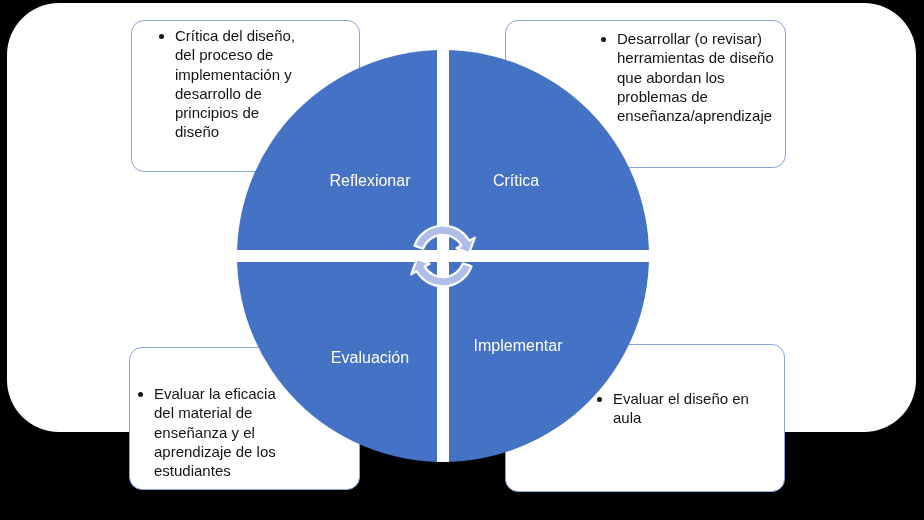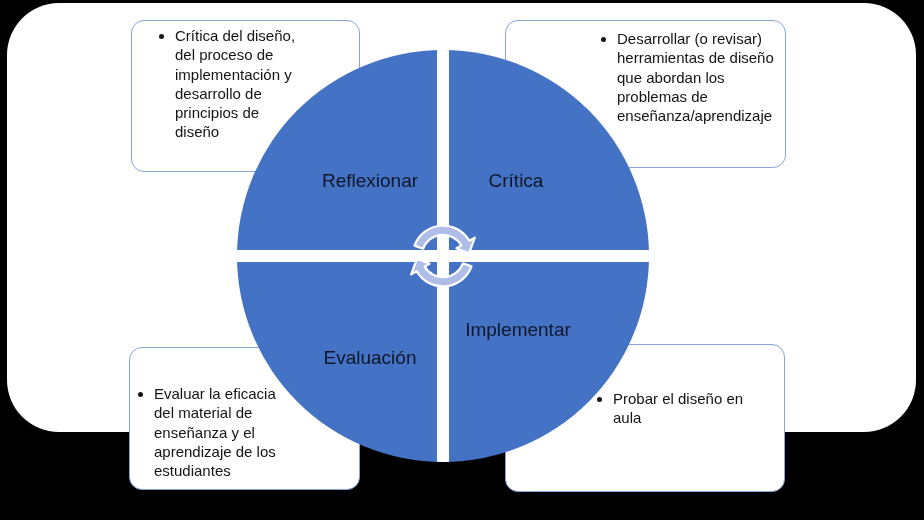--- a/index.html
+++ b/index.html
@@ -80,28 +80,28 @@
   }
   .divider-h {
     position: absolute;
     left: 0; top: 200px;
     width: 412px; height: 12px;
     background: #ffffff;
   }
   .quad-label {
     position: absolute;
     transform: translate(-50%, -50%);
-    color: #0f172a;
-    font-size: 19px;
+    color: #ffffff;
+    font-size: 16px;
     white-space: nowrap;
   }
   .ql-reflect   { left: 133px; top: 131px; }
   .ql-design    { left: 279px; top: 131px; }
   .ql-evaluate  { left: 133px; top: 280px; margin-top: 28px; }
-  .ql-implement { left: 281px; top: 280px; }
+  .ql-implement { left: 281px; top: 296px; }
   .center-icon {
     position: absolute;
     left: 160px;
     top: 160px;
     width: 92px;
     height: 92px;
   }
 </style>
 </head>
 <body>
@@ -137,21 +137,21 @@
         <li>Evaluar la eficacia
 del material de
 enseñanza y el
 aprendizaje de los
 estudiantes</li>
       </ul>
     </div>
 
     <div class="note-box box-implement">
       <ul>
-        <li>Probar el diseño en
+        <li>Evaluar el diseño en
 aula</li>
       </ul>
     </div>
 
     <div class="cycle">
       <div class="divider-v"></div>
       <div class="divider-h"></div>
 
       <div class="quad-label ql-reflect">Reflexionar</div>
       <div class="quad-label ql-design">Crítica</div>

